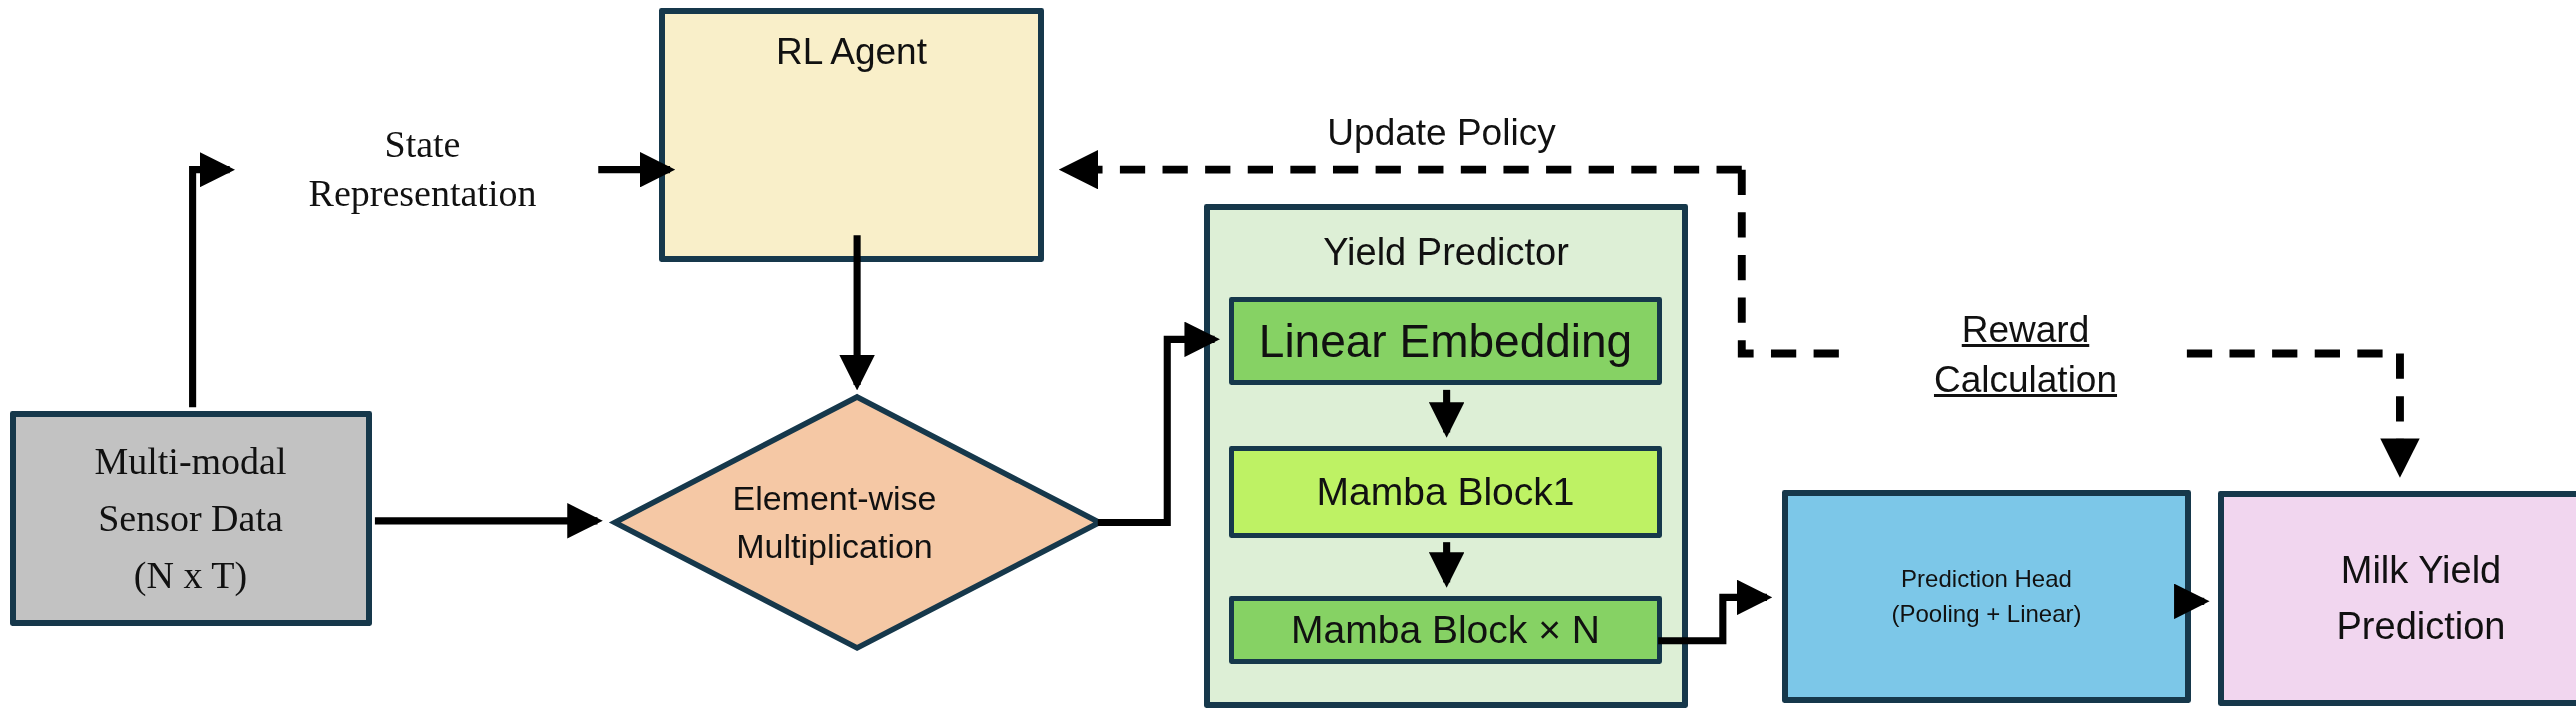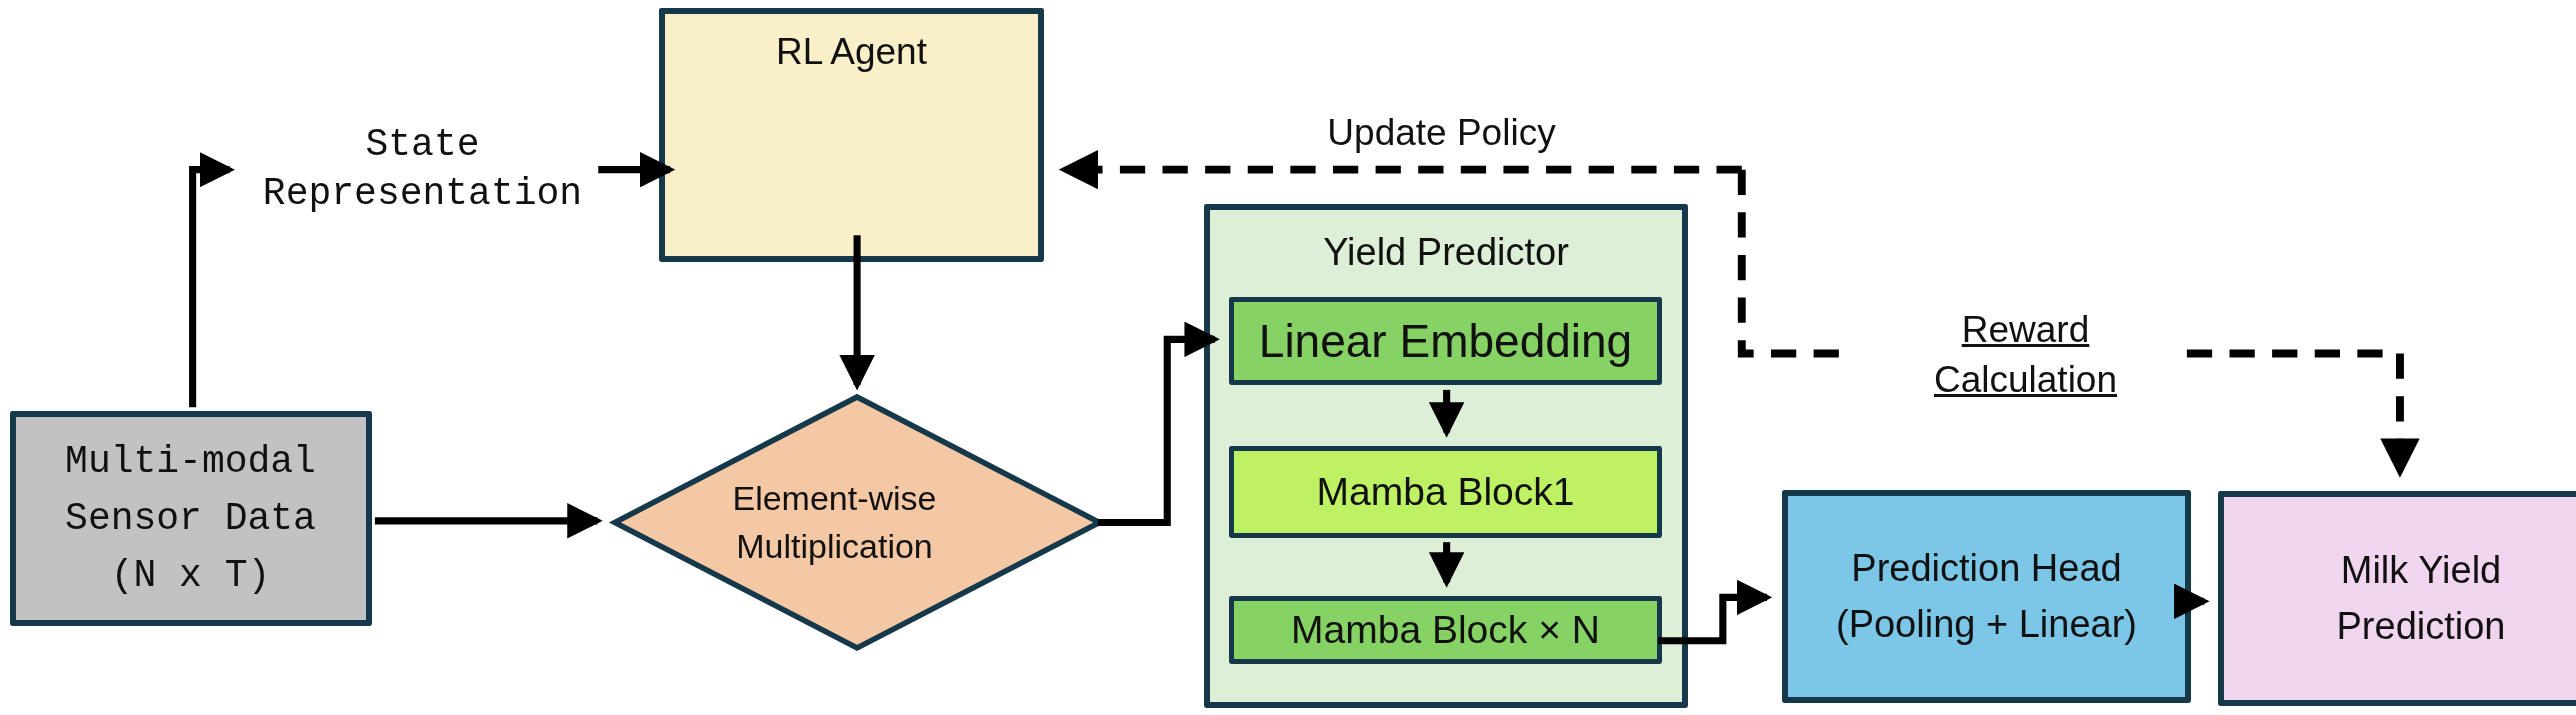--- a/index.html
+++ b/index.html
@@ -22,21 +22,21 @@
     align-items: center;
     justify-content: center;
     text-align: center;
   }
   .container-box {
     justify-content: flex-start;
     flex-direction: column;
   }
   .label { white-space: pre-line; }
   .sans  { font-family: "Liberation Sans", sans-serif; }
-  .serif { font-family: Liberation Mono, monospace; }
+  .serif { font-family: Liberation Serif, serif; }
   .floating-label {
     position: absolute;
     display: flex;
     align-items: center;
     justify-content: center;
     text-align: center;
     white-space: pre-line;
   }
   svg.layer { pointer-events: none; }
 </style>
@@ -67,21 +67,21 @@
     </div>
 
     <div class="box sans" style="left: 1229px; top: 446px; width: 433px; height: 92px; font-size: 39px; border-width: 5.5px; background: #bef264; border-color: rgb(22, 56, 75);">
       <div class="label">Mamba Block1</div>
     </div>
 
     <div class="box sans" style="left: 1229px; top: 596px; width: 433px; height: 68px; font-size: 39px; border-width: 5.5px; background: rgb(134, 210, 100); border-color: rgb(22, 56, 75);">
       <div class="label">Mamba Block × N</div>
     </div>
 
-    <div class="box sans" style="left: 1782px; top: 490px; width: 409px; height: 213px; font-size: 38px; line-height: 1.45; background: rgb(124, 199, 232); border-color: rgb(22, 56, 75);">
+    <div class="box sans" style="left: 1782px; top: 490px; width: 409px; height: 213px; font-size: 24px; line-height: 1.45; background: rgb(124, 199, 232); border-color: rgb(22, 56, 75);">
       <div class="label">Prediction Head
 (Pooling + Linear)</div>
     </div>
 
     <div class="box sans" style="left: 2218px; top: 491px; width: 406px; height: 215px; font-size: 38px; line-height: 1.45; background: rgb(241, 214, 239); border-color: rgb(22, 56, 75);">
       <div class="label">Milk Yield
 Prediction</div>
     </div>
 
   </div>

